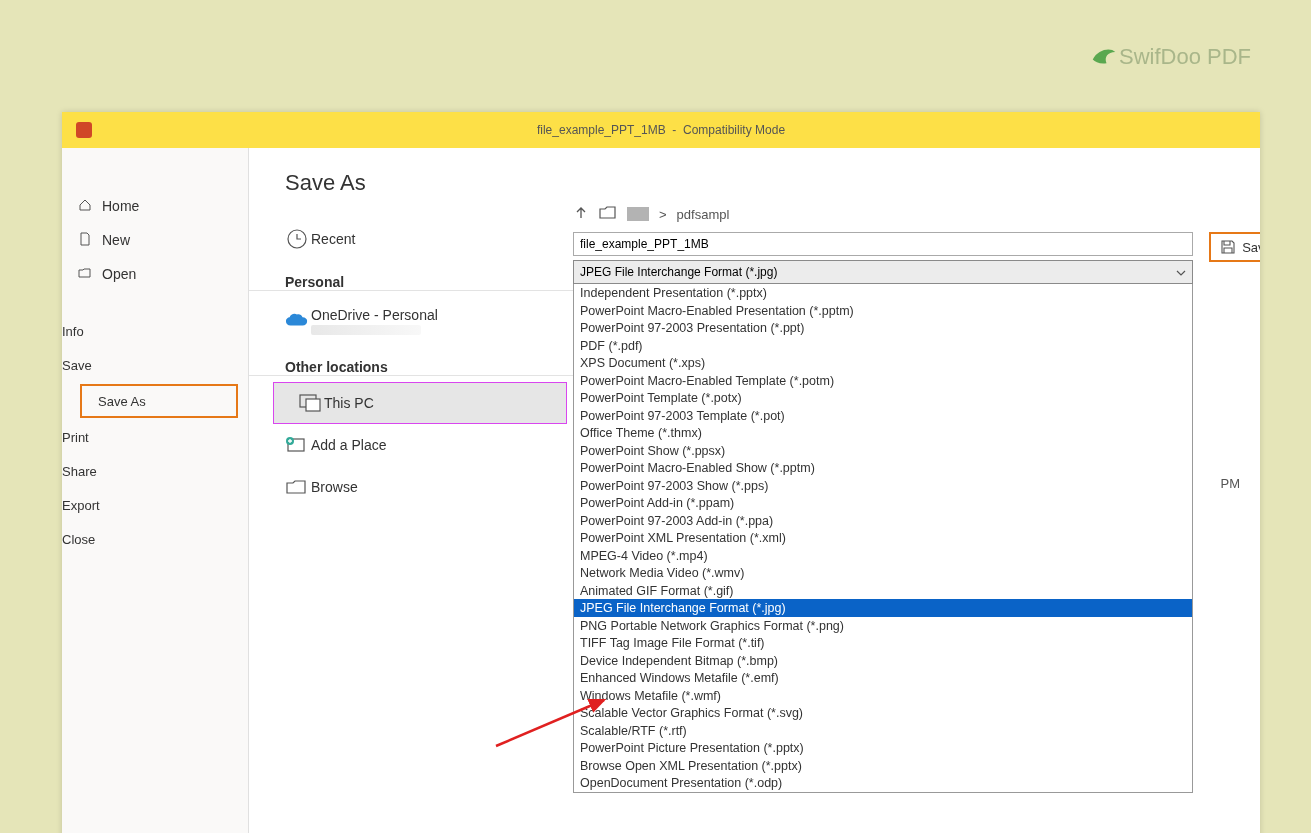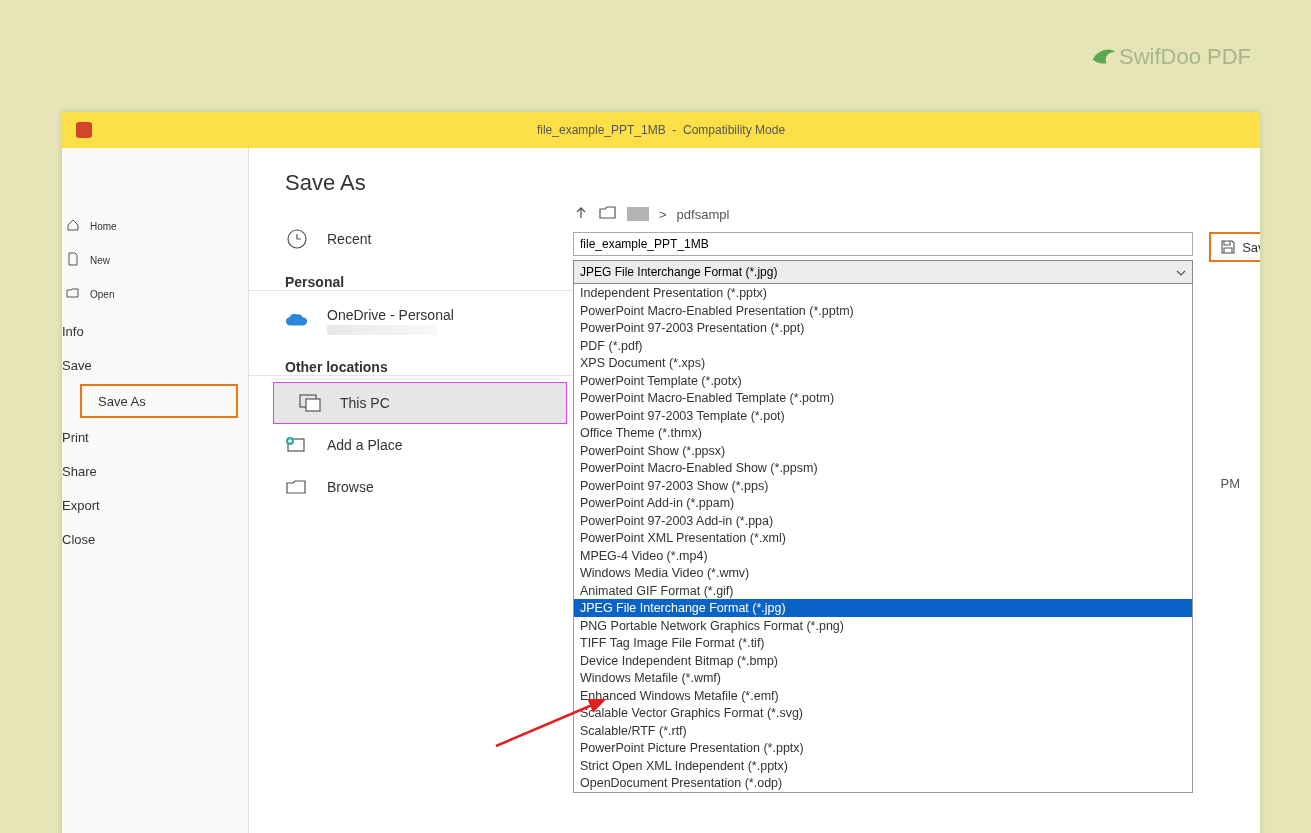--- a/index.html
+++ b/index.html
@@ -72,25 +72,25 @@
     position: absolute;
     left: 0;
     top: 36px;
     bottom: 0;
     width: 186px;
     background: #faf9f8;
   }
   .rail-list { margin-top: 50px; padding: 0; }
   .rail-item {
     display: flex;
-    align-items: flex-end;
+    align-items: flex-start;
     gap: 10px;
     height: 34px;
-    padding-left: 4px;
-    font-size: 10px;
+    padding-left: 16px;
+    font-size: 14px;
     color: #333;
     cursor: pointer;
   }
   .rail-item .icon { width: 14px; display:flex; justify-content:center; color:#555; }
   .rail-sub {
     display: flex;
     align-items: center;
     height: 34px;
     font-size: 13px;
     color: #333;
@@ -121,21 +121,21 @@
   .locations-col {
     position: absolute;
     left: 0;
     top: 70px;
     width: 324px;
     bottom: 0;
   }
   .loc-item {
     display: flex;
     align-items: center;
-    gap: 18px;
+    gap: 2px;
     height: 42px;
     padding-left: 36px;
     font-size: 14px;
     color: #333;
     cursor: pointer;
   }
   .loc-item.selected {
     background: #e6e6e6;
     border: 1px solid #d946ef;
     margin: 0 6px 0 24px;
@@ -430,43 +430,43 @@
             </svg>
         </span>
       </div>
 
       <div class="dropdown-list" id="format-dropdown">
           <div class="dropdown-item">Independent Presentation (*.pptx)</div>
           <div class="dropdown-item">PowerPoint Macro-Enabled Presentation (*.pptm)</div>
           <div class="dropdown-item">PowerPoint 97-2003 Presentation (*.ppt)</div>
           <div class="dropdown-item">PDF (*.pdf)</div>
           <div class="dropdown-item">XPS Document (*.xps)</div>
+          <div class="dropdown-item">PowerPoint Macro-Enabled Template (*.potm)</div>
           <div class="dropdown-item">PowerPoint Template (*.potx)</div>
-          <div class="dropdown-item">PowerPoint Macro-Enabled Template (*.potm)</div>
           <div class="dropdown-item">PowerPoint 97-2003 Template (*.pot)</div>
           <div class="dropdown-item">Office Theme (*.thmx)</div>
           <div class="dropdown-item">PowerPoint Show (*.ppsx)</div>
-          <div class="dropdown-item">PowerPoint Macro-Enabled Show (*.ppsm)</div>
+          <div class="dropdown-item">PowerPoint Macro-Enabled Show (*.pptm)</div>
           <div class="dropdown-item">PowerPoint 97-2003 Show (*.pps)</div>
           <div class="dropdown-item">PowerPoint Add-in (*.ppam)</div>
           <div class="dropdown-item">PowerPoint 97-2003 Add-in (*.ppa)</div>
           <div class="dropdown-item">PowerPoint XML Presentation (*.xml)</div>
           <div class="dropdown-item">MPEG-4 Video (*.mp4)</div>
-          <div class="dropdown-item">Windows Media Video (*.wmv)</div>
+          <div class="dropdown-item">Network Media Video (*.wmv)</div>
           <div class="dropdown-item">Animated GIF Format (*.gif)</div>
           <div class="dropdown-item selected">JPEG File Interchange Format (*.jpg)</div>
           <div class="dropdown-item">PNG Portable Network Graphics Format (*.png)</div>
           <div class="dropdown-item">TIFF Tag Image File Format (*.tif)</div>
           <div class="dropdown-item">Device Independent Bitmap (*.bmp)</div>
+          <div class="dropdown-item">Enhanced Windows Metafile (*.emf)</div>
           <div class="dropdown-item">Windows Metafile (*.wmf)</div>
-          <div class="dropdown-item">Enhanced Windows Metafile (*.emf)</div>
           <div class="dropdown-item">Scalable Vector Graphics Format (*.svg)</div>
           <div class="dropdown-item">Scalable/RTF (*.rtf)</div>
           <div class="dropdown-item">PowerPoint Picture Presentation (*.pptx)</div>
-          <div class="dropdown-item">Strict Open XML Independent (*.pptx)</div>
+          <div class="dropdown-item">Browse Open XML Presentation (*.pptx)</div>
           <div class="dropdown-item">OpenDocument Presentation (*.odp)</div>
         </div>
 
       <div class="save-btn">
         <svg width="16" height="16" viewBox="0 0 16 16">
           <path d="M2 2 H12 L14 4 V14 H2 Z M4 2 V6 H10 V2 M4 9 H12 V14 H4 Z" fill="none" stroke="#555" stroke-width="1.1"></path>
         </svg>
         <span>Save</span>
       </div>
     </div>

